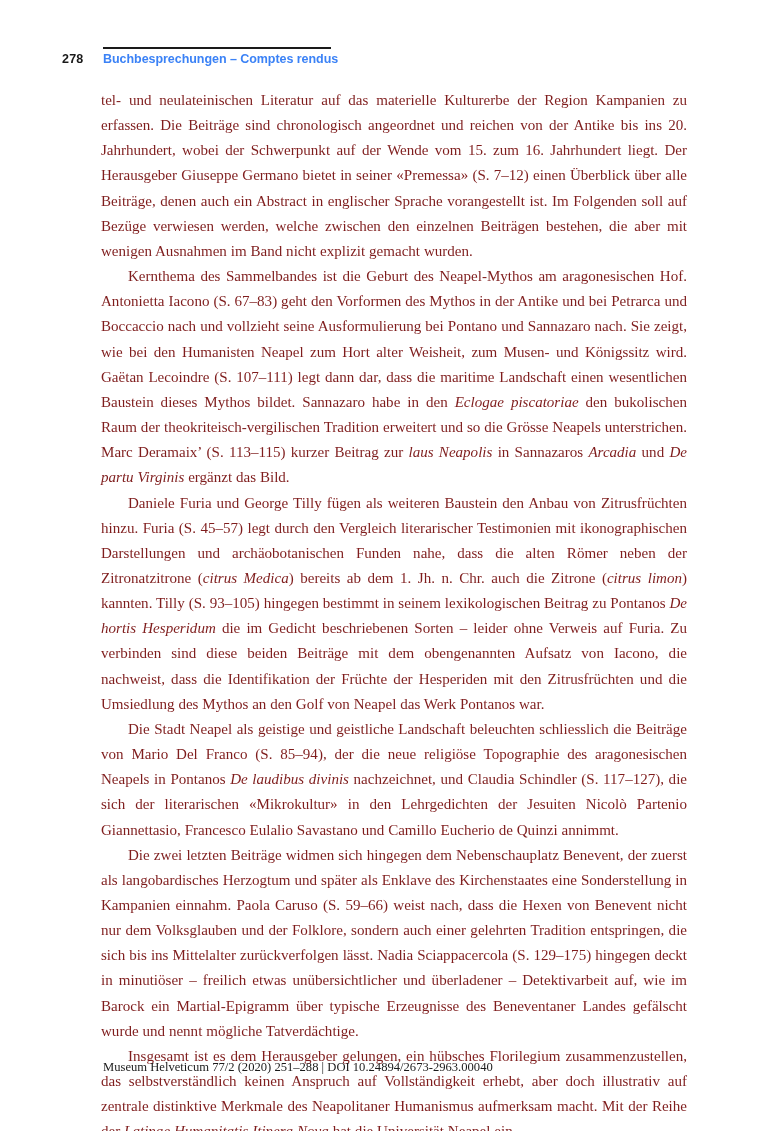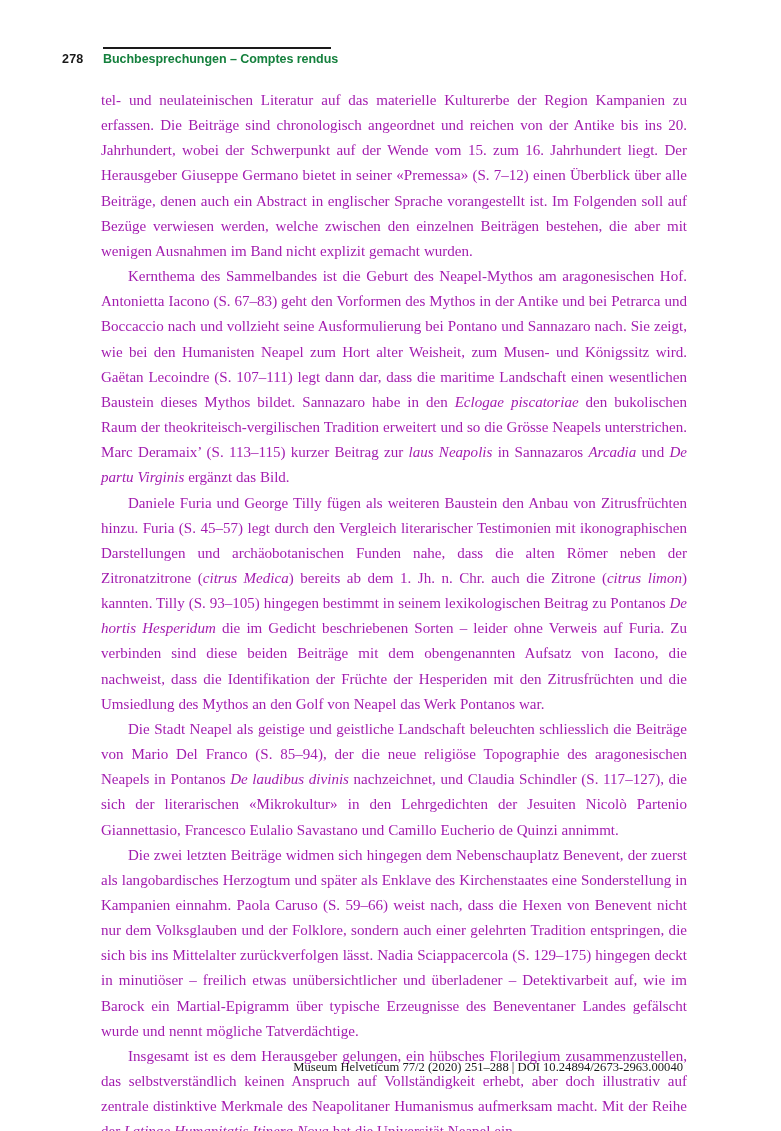--- a/index.html
+++ b/index.html
@@ -55,60 +55,59 @@
     background: #1a1a1a;
   }
   .head-title {
     position: absolute;
     left: 41px;
     top: 6px;
     font-family: "Liberation Sans", "DejaVu Sans", sans-serif;
     font-weight: bold;
     font-size: 12.5px;
     letter-spacing: -0.05px;
-    color: #15803d;
+    color: #3b82f6;
     white-space: nowrap;
   }
 
   
   .text-column {
     position: absolute;
     left: 101px;
     top: 88px;
     width: 586px;
   }
   p.para {
     margin: 0;
     font-size: 15.05px;
     line-height: 25.15px;
     text-align: justify;
     text-justify: inter-word;
     hyphens: manual;
     -webkit-hyphens: manual;
-    color: #a21caf;
+    color: #7f1d1d;
     word-spacing: 0.1px;
   }
   p.para.indent {
     text-indent: 27px;
   }
   p.para i, p.para em {
   }
 
   
   .footer {
     position: absolute;
-    left: 83px;
+    left: 103px;
     top: 1059px;
     width: 600px;
     font-size: 12.6px;
     line-height: 16px;
     color: #1a1a1a;
     white-space: nowrap;
     font-family: "Liberation Serif", "DejaVu Serif", serif;
-    text-align: right;
   }
 </style>
 </head>
 <body>
 
 <div class="page">
 
   <div class="running-head">
     <div class="folio">278</div>
     <div class="head-rule"></div>

